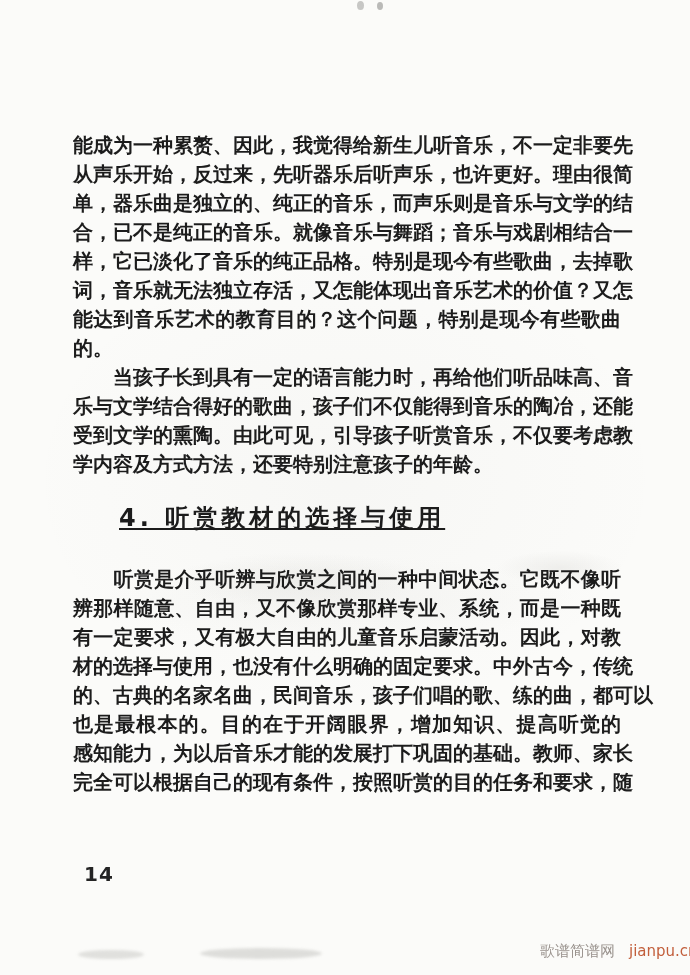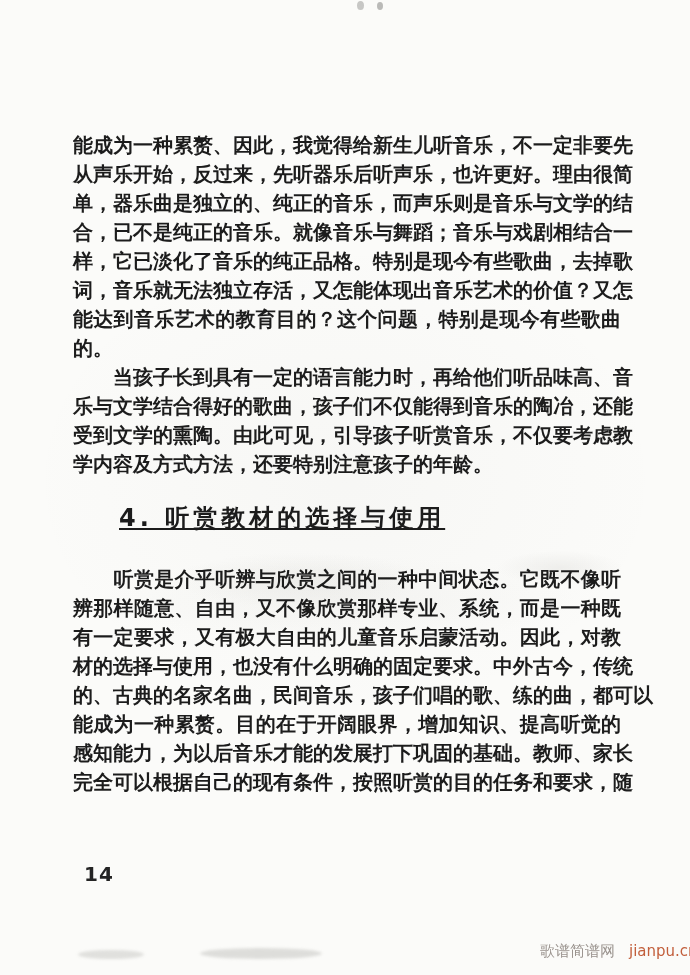--- a/index.html
+++ b/index.html
@@ -114,21 +114,21 @@
     </div>
     <div class="para heading">
       <div class="line last">4. 听赏教材的选择与使用</div>
     </div>
     <div class="para body">
       <div class="line">　　听赏是介乎听辨与欣赏之间的一种中间状态。它既不像听</div>
       <div class="line">辨那样随意、自由，又不像欣赏那样专业、系统，而是一种既</div>
       <div class="line">有一定要求，又有极大自由的儿童音乐启蒙活动。因此，对教</div>
       <div class="line">材的选择与使用，也没有什么明确的固定要求。中外古今，传统</div>
       <div class="line">的、古典的名家名曲，民间音乐，孩子们唱的歌、练的曲，都可以</div>
-      <div class="line">能成为一种累赘。目的在于开阔眼界，增加知识、提高听觉的</div>
+      <div class="line">也是最根本的。目的在于开阔眼界，增加知识、提高听觉的</div>
       <div class="line">感知能力，为以后音乐才能的发展打下巩固的基础。教师、家长</div>
       <div class="line last">完全可以根据自己的现有条件，按照听赏的目的任务和要求，随</div>
     </div>
   </div>
 
 <div class="page-number">14</div>
 
 <div class="artifact smudge-left-1"></div>
 <div class="artifact smudge-left-2"></div>
 

